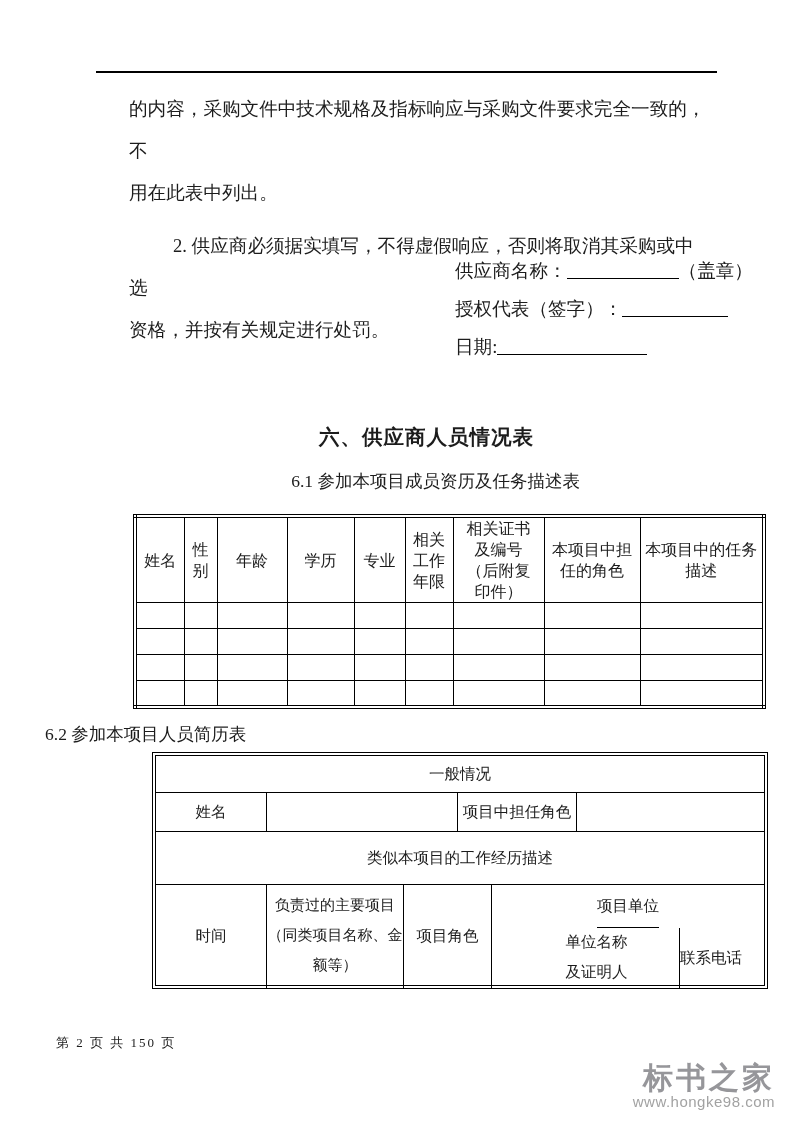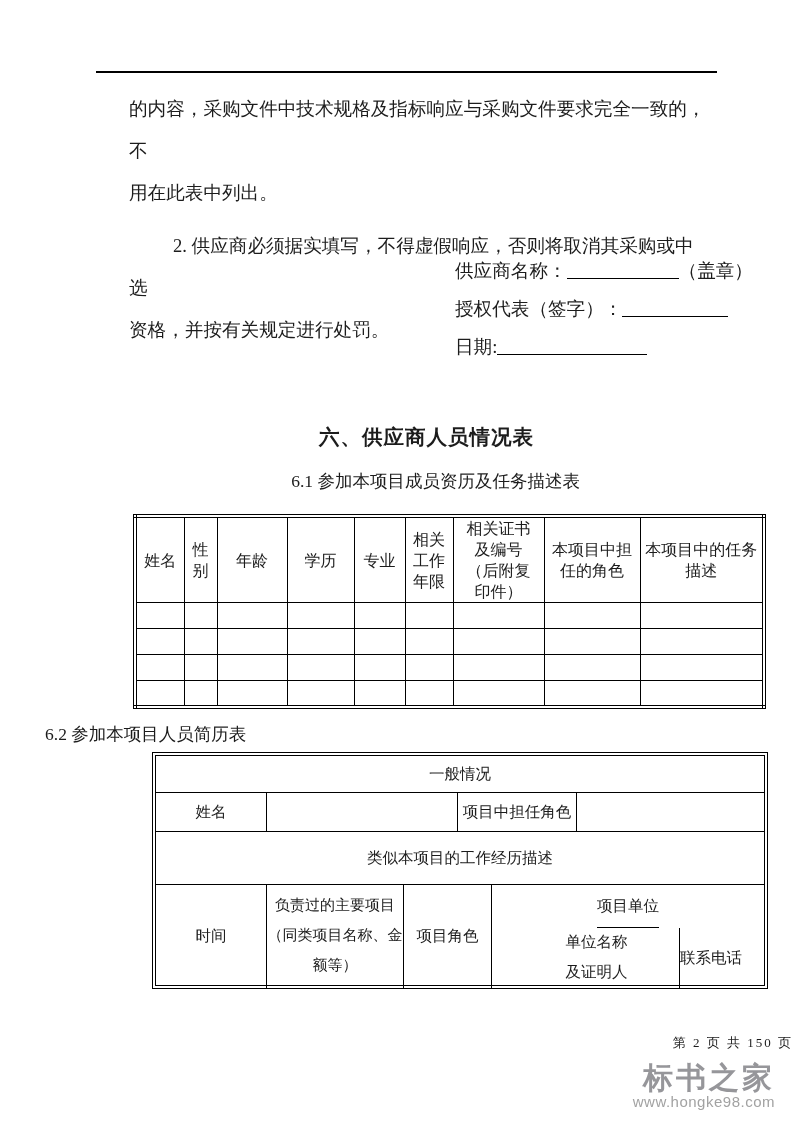--- a/index.html
+++ b/index.html
@@ -73,22 +73,22 @@
   .c-proj   { width:137px; font-size:15px; line-height:30px; }
   .c-prole  { width:88px; }
   .c-unitgrp{ flex:1 1 auto; display:flex; flex-direction:column; }
   .unit-head{ height:43px; border-bottom:1px solid #000; box-sizing:border-box; display:flex; align-items:center; justify-content:center; }
   .unit-bottom { flex:1 1 auto; display:flex; }
   .c-uname  { width:166px; line-height:30px; }
   .c-phone  { flex:1 1 auto; }
 
   
   .footer {
-    position:absolute; left:0; top:1034px; width:100%; padding-left:88px; box-sizing:border-box;
-    text-align:right; font-size:13px; letter-spacing:2px;
+    position:absolute; left:0; top:1034px; width:100%; padding-left:56px; box-sizing:border-box;
+    text-align:left; font-size:13px; letter-spacing:2px;
   }
   .watermark { position:absolute; right:18px; bottom:12px; text-align:right; font-family:"Liberation Sans","DejaVu Sans",sans-serif; line-height:1.1; }
   .wm-brand { font-size:30px; font-weight:700; letter-spacing:3px; color:#96969a; }
   .wm-url   { font-size:15px; letter-spacing:0.5px; color:#a2a2a2; }
 </style>
 </head>
 <body>
 
 <div class="page">
 

